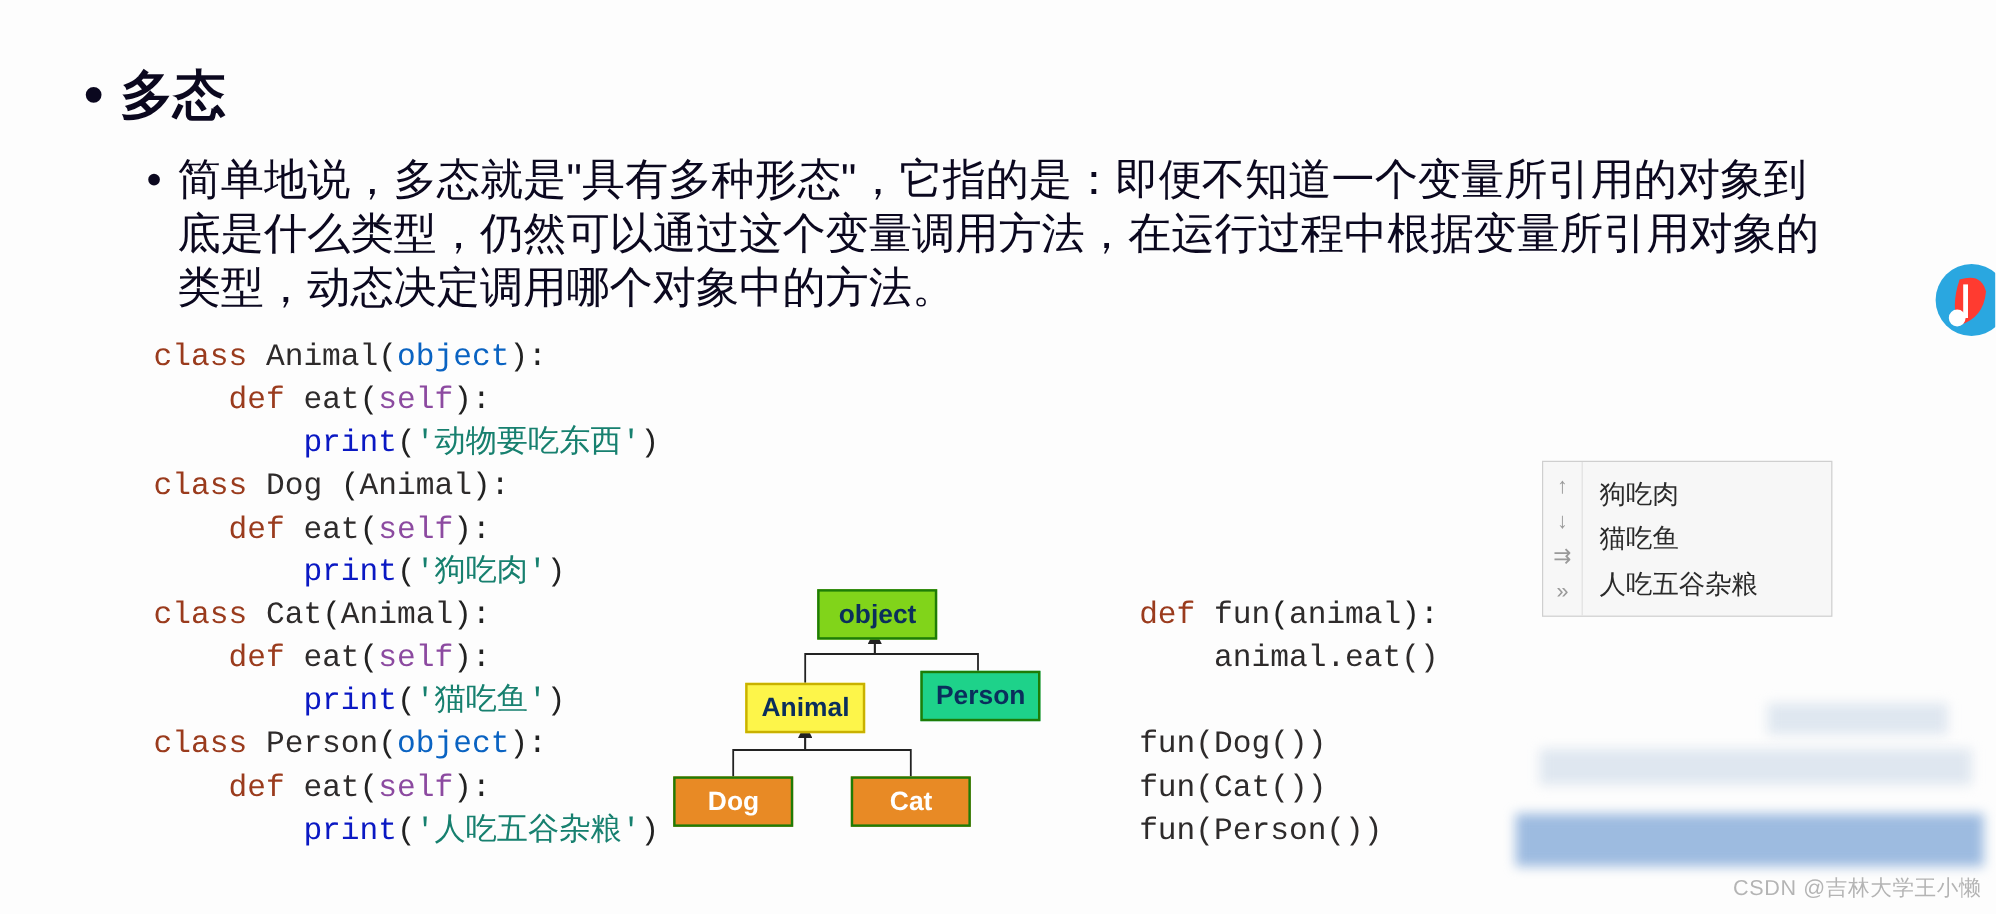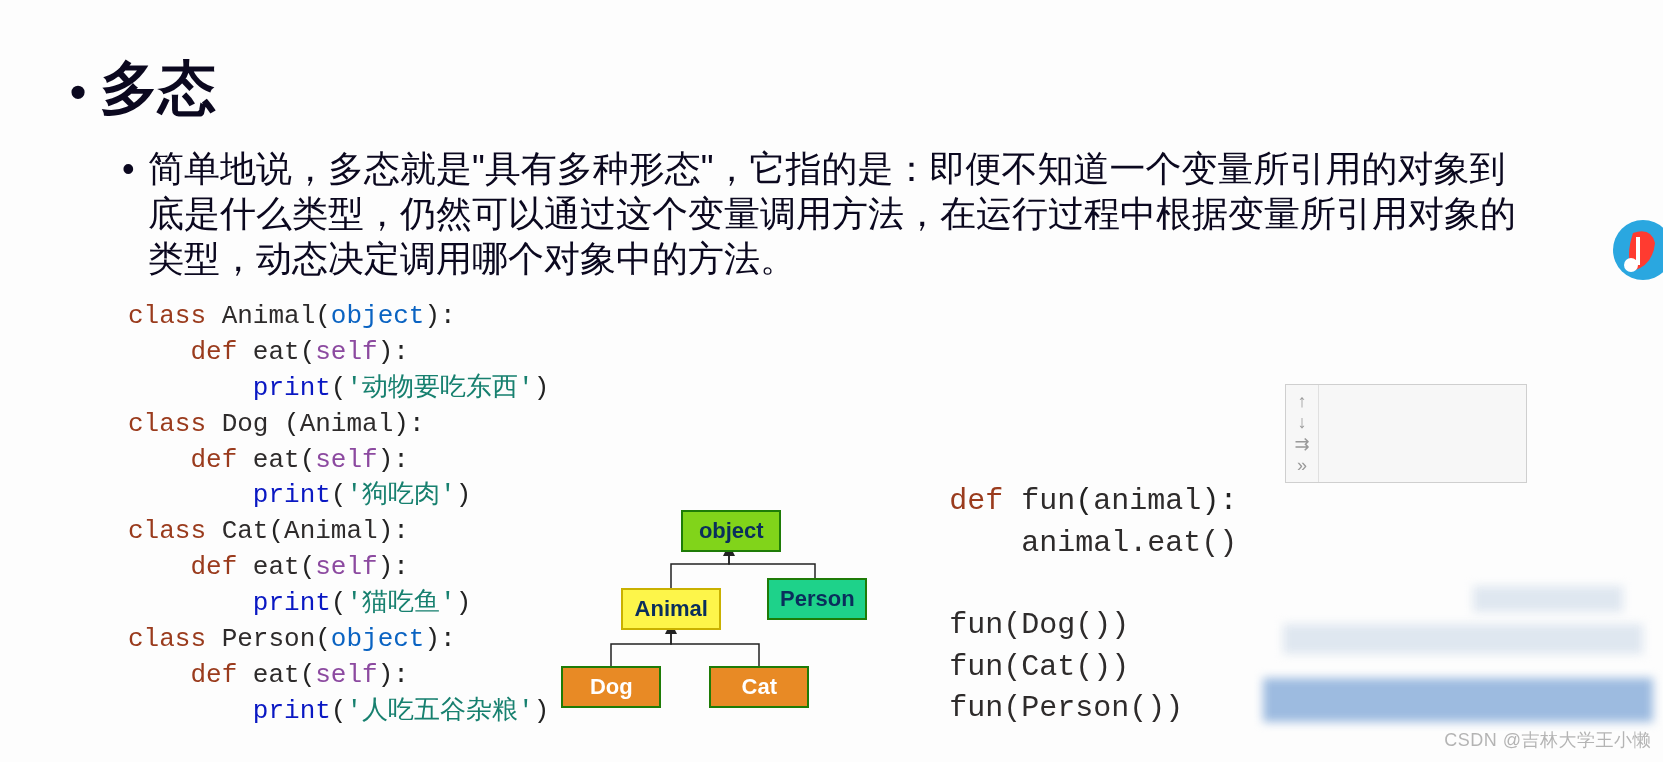--- a/index.html
+++ b/index.html
@@ -9,21 +9,21 @@
     background: #fdfdfd;
     width: 1663px;
     height: 762px;
     position: relative;
     overflow: hidden;
   }
   .slide {
     padding: 50px 40px 0 40px;
   }
   .h1 {
-    font-size: 58px;
+    font-size: 44px;
     font-weight: 700;
     color: #0b081f;
     margin: 0 0 18px 30px;
   }
   .h1::before {
     content: "•";
     margin-right: 14px;
     font-size: 46px;
   }
   .desc {
@@ -80,21 +80,21 @@
   .b-cat    { left: 150px; top: 156px; width: 96px; background: #e88a25; color:#fff;}
   .diagram svg {
     position: absolute;
     left: 0; top: 0;
     width: 340px; height: 220px;
     pointer-events: none;
   }
 
   .code2 {
     font-family: "Consolas", "Courier New", monospace;
-    font-size: 30px;
+    font-size: 26px;
     line-height: 1.38;
     white-space: pre;
     margin: 90px 0 0 30px;
   }
 
   .output-panel {
     position: absolute;
     right: 136px;
     top: 384px;
     width: 240px;
@@ -198,20 +198,25 @@
   </div>
 </div>
 
 <div class="output-panel">
   <div class="gutter">
     <span>↑</span>
     <span>↓</span>
     <span>⇉</span>
     <span>»</span>
   </div>
+  <div class="lines">
+    <div>狗吃肉</div>
+    <div>猫吃鱼</div>
+    <div>人吃五谷杂粮</div>
+  </div>
 </div>
 
 <div class="music-icon">
   <svg viewBox="0 0 70 70">
     <circle cx="50" cy="35" r="30" fill="#2aa7e0"></circle>
     <path d="M40 18 q18 -6 22 10 q-2 22 -22 28 q-8 -14 0 -38" fill="#ff3b30"></path>
     <circle cx="38" cy="50" r="7" fill="#fff"></circle>
     <rect x="43" y="22" width="4" height="28" fill="#fff"></rect>
   </svg>
 </div>

